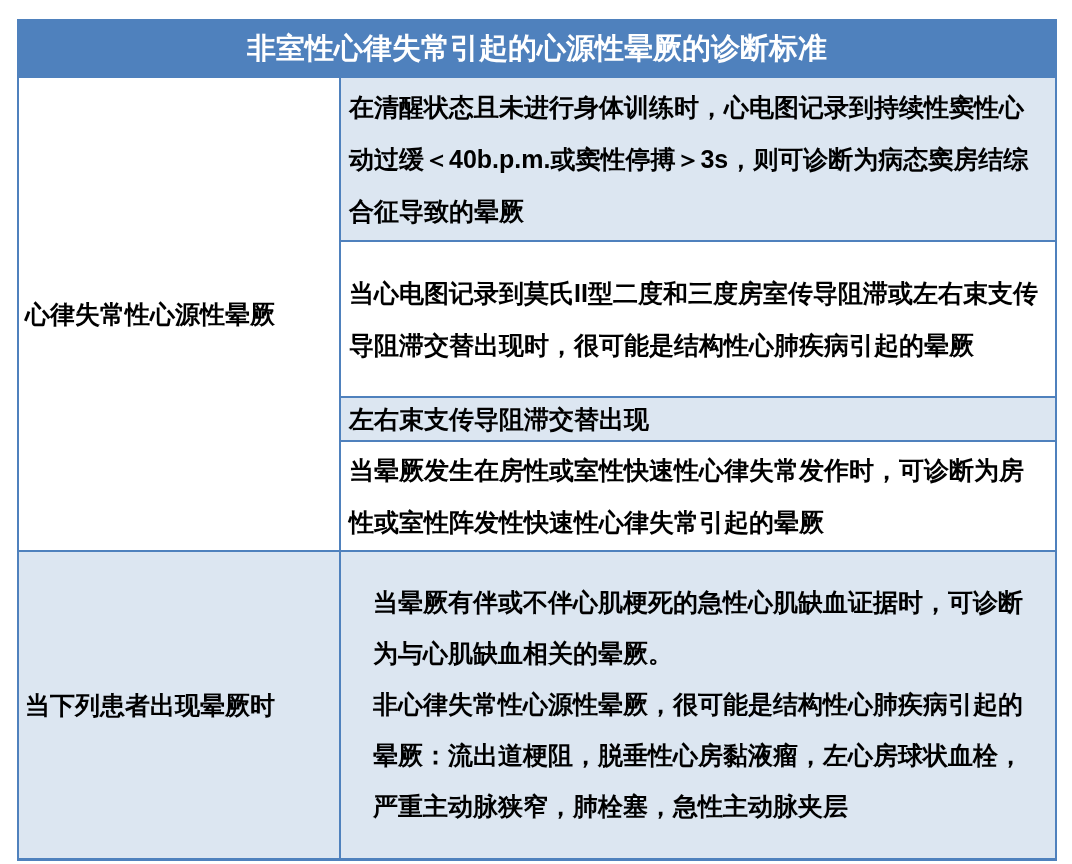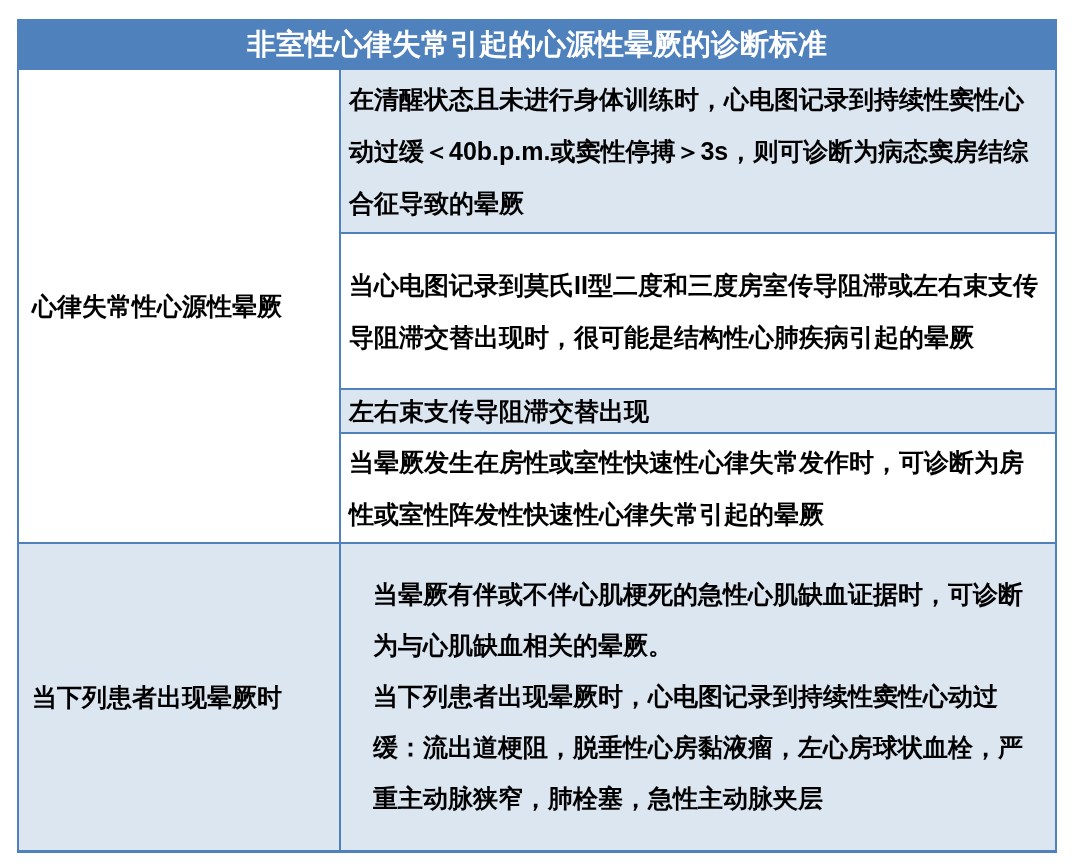--- a/index.html
+++ b/index.html
@@ -46,27 +46,27 @@
     vertical-align: middle;
     background: var(--row_bg);
     word-break: break-all;
     overflow-wrap: anywhere;
   }
   td.header-cell {
     background: var(--header_bg);
     color: var(--header_text);
     text-align: center;
     font-size: 29px;
-    height: 49px;
+    height: 57px;
     line-height: 45px;
     padding: 0 8px;
   }
   td.alt { background: var(--row_alt_bg); }
   td.cat {
-    padding-left: 13px;
+    padding-left: 6px;
     vertical-align: middle;
   }
   tr.r1 { height: 164px; }
   tr.r2 { height: 156px; }
   tr.r3 { height: 42px; }
   tr.r3 td { line-height: 38px; }
   tr.r4 { height: 110px; }
   tr.r5 { height: 308px; }
   tr.r5 td .para { line-height: 51px; margin-left: 24px; }
 </style>
@@ -93,18 +93,18 @@
       <tr class="r3">
         <td class="alt">左右束支传导阻滞交替出现</td>
       </tr>
       <tr class="r4">
         <td>当晕厥发生在房性或室性快速性心律失常发作时，可诊断为房性或室性阵发性快速性心律失常引起的晕厥</td>
       </tr>
       <tr class="r5">
         <td class="cat alt">当下列患者出现晕厥时</td>
         <td class="alt">
           <div class="para">当晕厥有伴或不伴心肌梗死的急性心肌缺血证据时，可诊断为与心肌缺血相关的晕厥。</div>
-          <div class="para">当下列患者出现晕厥时，心电图记录到持续性窦性心动过缓：流出道梗阻，脱垂性心房黏液瘤，左心房球状血栓，严重主动脉狭窄，肺栓塞，急性主动脉夹层</div>
+          <div class="para">非心律失常性心源性晕厥，很可能是结构性心肺疾病引起的晕厥：流出道梗阻，脱垂性心房黏液瘤，左心房球状血栓，严重主动脉狭窄，肺栓塞，急性主动脉夹层</div>
         </td>
       </tr>
     </tbody>
   </table>
 </div>
 
 </body></html>

